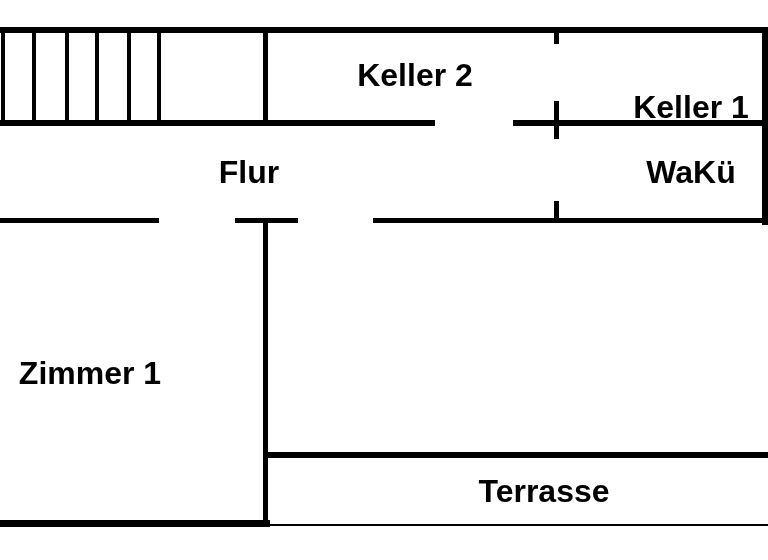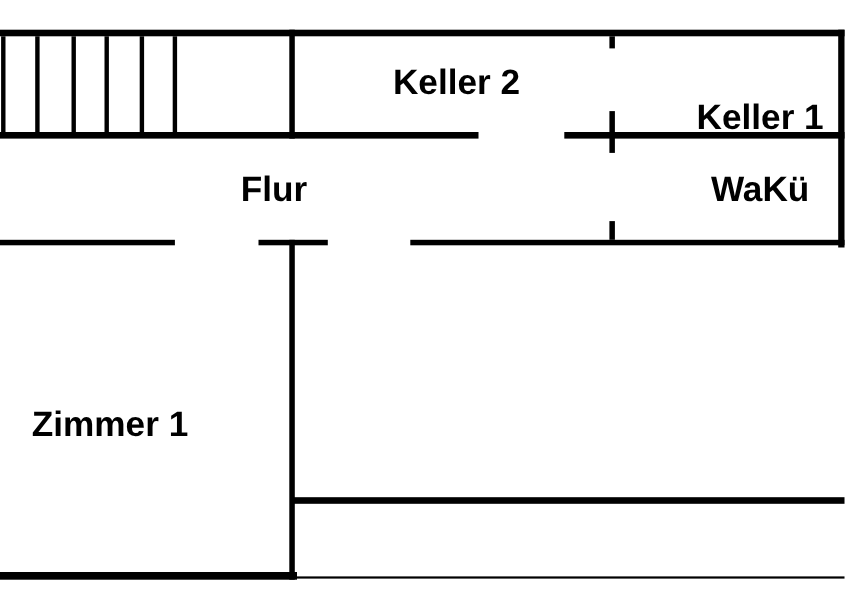--- a/index.html
+++ b/index.html
@@ -62,15 +62,16 @@
     <div class="wall" style="left:65px;  top:33px; width:4px; height:87px;"></div>
     <div class="wall" style="left:95px;  top:33px; width:4px; height:87px;"></div>
     <div class="wall" style="left:127px; top:33px; width:4px; height:87px;"></div>
     <div class="wall" style="left:157px; top:33px; width:4px; height:87px;"></div>
   </div>
 
   <div class="room-label" style="left:415px; top:75px;">Keller 2</div>
   <div class="room-label" style="left:691px; top:75px;margin-top:32px;">Keller 1</div>
   <div class="room-label" style="left:249px; top:172px;">Flur</div>
   <div class="room-label" style="left:691px; top:172px;">WaKü</div>
-  <div class="room-label" style="left:100px; top:373px;margin-top:13px;">Zimmer 1</div>
+  <div class="room-label" style="left:90px; top:373px;">Zimmer 1</div>
+  <div class="room-label" style="left:544px; top:491px;">Terrasse</div>
 
 </div>
 
 </body></html>

